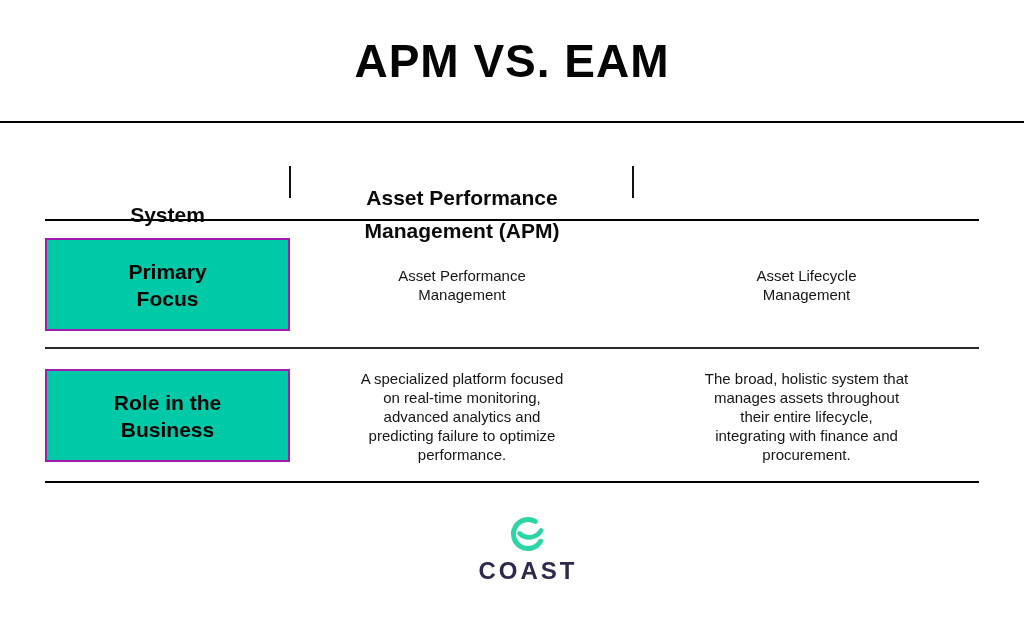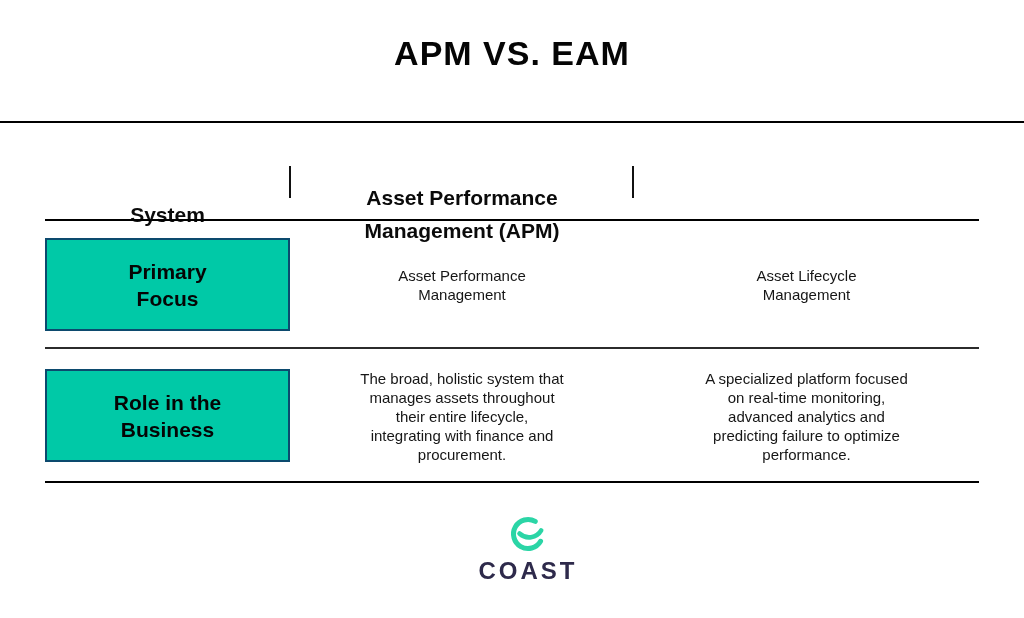--- a/index.html
+++ b/index.html
@@ -8,21 +8,21 @@
     position:relative;
     width:1024px; height:618px;
     background:#ffffff;
     font-family:"Liberation Sans", sans-serif;
     color:#0c0c0c;
     overflow:hidden;
   }
   .title {
     position:absolute; top:34px; left:0; width:1024px;
     text-align:center;
-    font-size:34px; font-weight:700; letter-spacing:1px;
+    font-size:46px; font-weight:700; letter-spacing:1px;
     color:#050505;
   }
   .hr { position:absolute; background:#000; height:2px; }
   .hr-full  { top:121px; left:0; width:1024px; }
   .hr-head  { top:219px; left:45px; width:934px; }
   .hr-mid   { top:347px; left:45px; width:934px; background:#2b2b2b; }
   .hr-bot   { top:481px; left:45px; width:934px; }
 
   .grid {
     position:absolute; left:45px; width:934px;
@@ -39,21 +39,21 @@
   .vbar1 { left:289px; }
   .vbar2 { left:632px; }
 
   .body-row { height:93px; }
   .row-1 { top:238px; }
   .row-2 { top:369px; }
 
   .label-box {
     width:245px; height:93px;
     background:#00C9A7;
-    border:2px solid #0c4a6e;
+    border:2px solid #a21caf;
     display:flex; align-items:center; justify-content:center;
     text-align:center;
     font-weight:700; font-size:21px; line-height:27px;
     white-space:pre-line; color:#050505;
   }
   .cell {
     display:flex; align-items:center; justify-content:center;
     text-align:center;
     font-size:15px; line-height:19px;
     white-space:pre-line; color:#161616;
@@ -96,30 +96,30 @@
 Management</div>
     <div class="cell">Asset Lifecycle
 Management</div>
   </div>
 
   <div class="hr hr-mid"></div>
 
   <div class="grid body-row row-2">
     <div class="label-box">Role in the
 Business</div>
+    <div class="cell">A specialized platform focused
+on real-time monitoring,
+advanced analytics and
+predicting failure to optimize
+performance.</div>
     <div class="cell">The broad, holistic system that
 manages assets throughout
 their entire lifecycle,
 integrating with finance and
 procurement.</div>
-    <div class="cell">A specialized platform focused
-on real-time monitoring,
-advanced analytics and
-predicting failure to optimize
-performance.</div>
   </div>
 
   <div class="hr hr-bot"></div>
 
   <div class="logo">
     <svg class="logo-icon" viewBox="-21 -21 42 42" xmlns="http://www.w3.org/2000/svg">
 
       <path d="M 7.25 -12.56 A 14.5 14.5 0 1 0 12.56 7.25" fill="none" stroke="#2BD5A6" stroke-width="5" stroke-linecap="round"></path>
 
       <path d="M -8.5 -0.5 A 14 14 0 0 0 13.2 -3.6" fill="none" stroke="#2BD5A6" stroke-width="4.6" stroke-linecap="round"></path>

